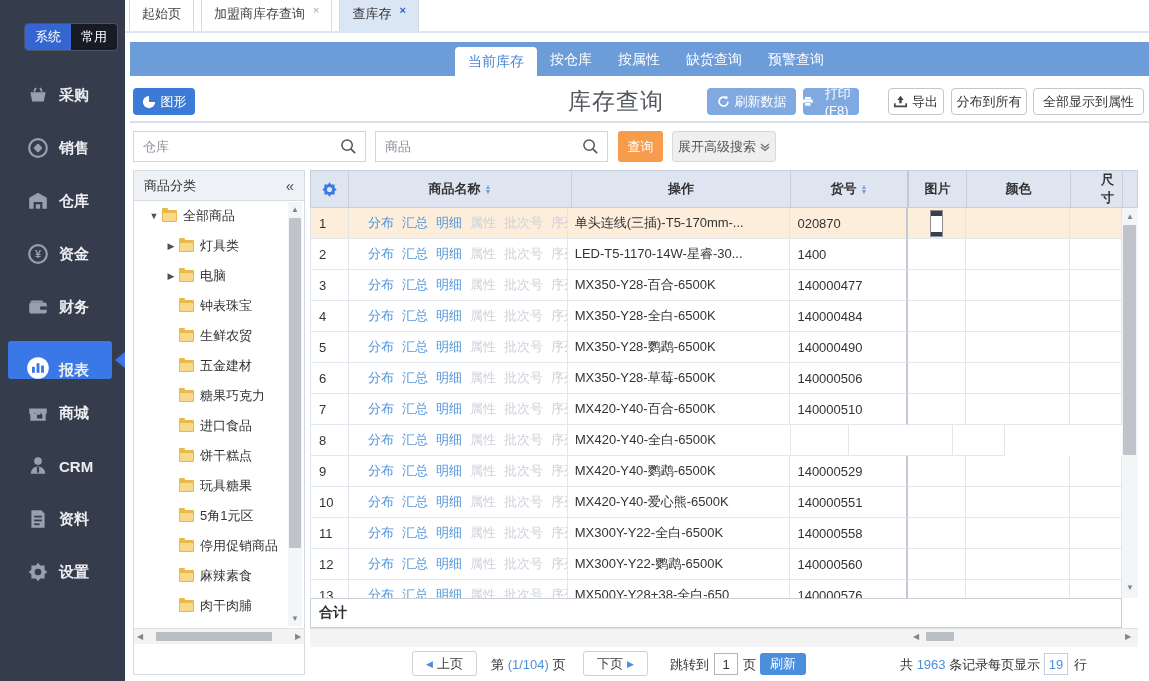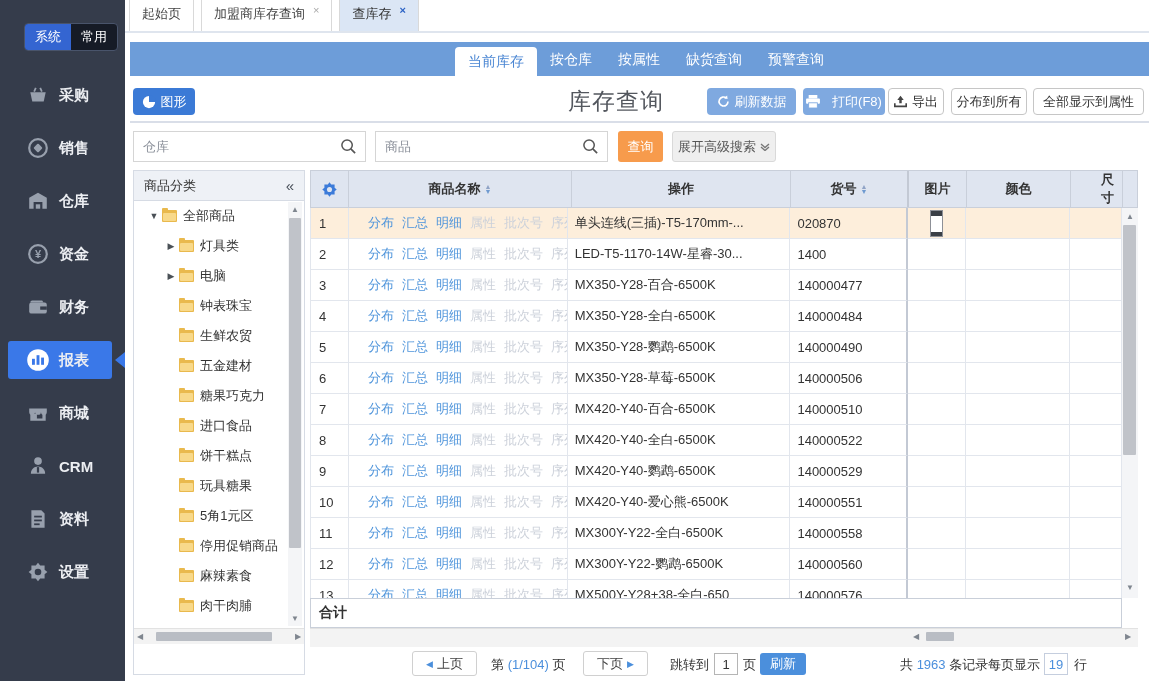--- a/index.html
+++ b/index.html
@@ -179,21 +179,21 @@
         <div class="side-item" style="top: 287px;">
           <div class="ic">
             <svg width="22" height="22" viewBox="0 0 20 20">
               <path d="M3 6c0-1 .8-1.8 1.8-1.8h9L15 6Z" fill="#98a0ad"></path>
               <rect x="2" y="6" width="16" height="10" rx="2" fill="#98a0ad"></rect>
               <rect x="12" y="9.5" width="6" height="3" fill="#353c4b"></rect>
             </svg>
           </div>
           <div class="lbl">财务</div>
         </div>
-        <div class="side-item active" style="top: 340px;">
+        <div class="side-item active" style="top: 340px; align-items: flex-end;">
           <div class="bgbar"></div>
           <div class="arrow"></div>
           <div class="ic">
             <svg width="24" height="24" viewBox="0 0 20 20">
               <circle cx="10" cy="10" r="9" fill="#ffffff"></circle>
               <rect x="5" y="9" width="2.4" height="5" fill="#3a78e8"></rect>
               <rect x="8.8" y="6" width="2.4" height="8" fill="#3a78e8"></rect>
               <rect x="12.6" y="8" width="2.4" height="6" fill="#3a78e8"></rect>
             </svg>
           </div>
@@ -271,21 +271,21 @@
     <span>图形</span>
   </div>
   <div id="page-title">库存查询</div>
   <div class="btn btn-ltblue" style="left:707px;width:89px;">
     <svg width="13" height="13" viewBox="0 0 16 16">
       <path d="M13.5 8a5.5 5.5 0 1 1-2-4.2" stroke="#fff" stroke-width="2" fill="none"></path>
       <path d="M12.5 0.5 L13 5 L8.5 4 Z" fill="#fff"></path>
     </svg>
     <span>刷新数据</span>
   </div>
-  <div class="btn btn-ltblue" style="left:803px;width:82px;gap:12px;">
+  <div class="btn btn-ltblue" style="left:803px;width:56px;gap:12px;">
     <svg width="14" height="13" viewBox="0 0 16 15">
       <rect x="3" y="0" width="10" height="4" fill="#fff"></rect>
       <rect x="0" y="4" width="16" height="6" rx="1" fill="#fff"></rect>
       <rect x="3" y="9" width="10" height="6" fill="#fff" stroke="#7fa9e0"></rect>
     </svg>
     <span>打印(F8)</span>
   </div>
   <div class="btn btn-white" style="left:888px;width:56px;">
     <svg width="13" height="13" viewBox="0 0 16 16">
       <path d="M8 1 L12 6 H9.5 V10 H6.5 V6 H4 Z" fill="#444"></path>
@@ -572,21 +572,20 @@
           <div class="tcell num" style="width: 38px;">8</div>
           <div class="tcell ops" style="width: 219px;">
             <a>分布</a>
             <a>汇总</a>
             <a>明细</a>
             <a class="dis">属性</a>
             <a class="dis">批次号</a>
             <a class="dis">序列号</a>
           </div>
           <div class="tcell name" style="width: 223px;">MX420-Y40-全白-6500K</div>
-          <div class="tcell sku frozen-split" style="width: 118px;">140000522</div>
           <div class="tcell " style="width: 58px;"></div>
           <div class="tcell " style="width: 104px;"></div>
           <div class="tcell " style="width: 52px;"></div>
         </div>
         <div class="trow">
           <div class="tcell num" style="width: 38px;">9</div>
           <div class="tcell ops" style="width: 219px;">
             <a>分布</a>
             <a>汇总</a>
             <a>明细</a>

